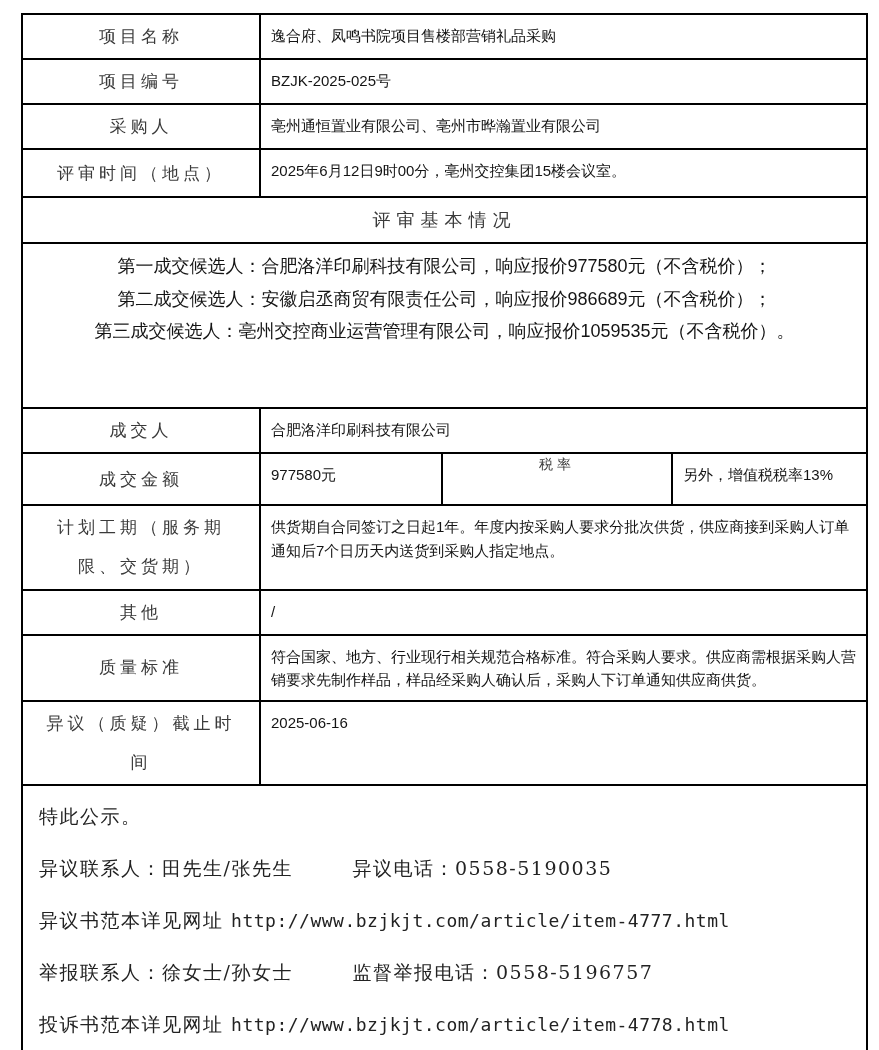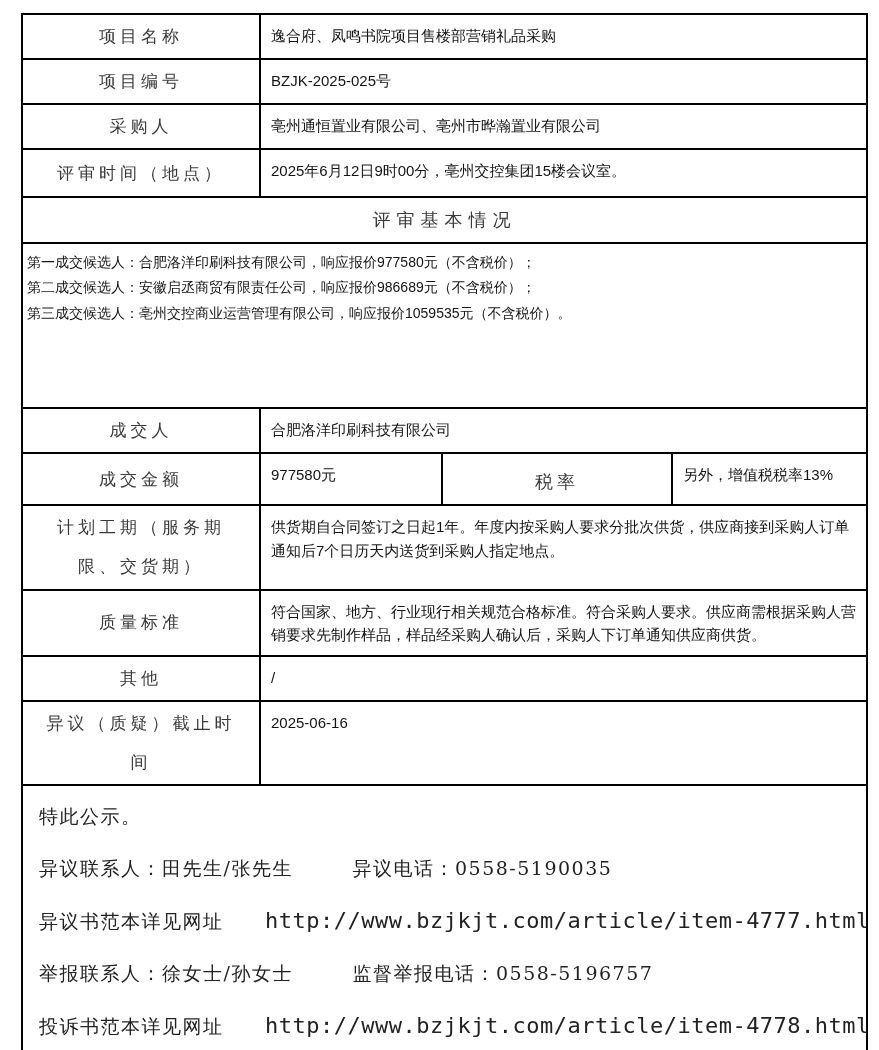--- a/index.html
+++ b/index.html
@@ -43,47 +43,47 @@
   td.section-header-cell {
     font-family: "DejaVu Serif", "Liberation Serif", serif;
     font-size: 18px;
     color: #3a3a3a;
     letter-spacing: 6px;
     text-align: center;
     vertical-align: middle;
     padding: 0;
   }
   td.candidates-cell {
-    font-size: 14px;
+    font-size: 18px;
     color: #141414;
     line-height: 1.8;
     padding: 6px 4px;
+    text-align: center;
   }
   td.tax-label-cell {
     font-family: Liberation Sans, sans-serif;
-    font-size: 18px;
+    font-size: 14px;
     color: #3a3a3a;
     letter-spacing: 4px;
     text-align: center;
-    padding-top: 16px;
+    padding-top: 2px;
   }
   td.footer-cell {
     font-family: "DejaVu Serif", "Liberation Serif", serif;
     font-size: 19px;
     color: #222222;
     letter-spacing: 1.5px;
     padding: 18px 16px 0 16px;
   }
   .footer-line { margin-bottom: 26px; white-space: nowrap; }
   .footer-right { margin-left: 52px; margin-top: 32px; }
   .footer-url {
     font-family: "DejaVu Sans Mono", "Liberation Mono", monospace;
-    font-size: 22px;
+    font-size: 18px;
     letter-spacing: 0.5px;
-    margin-left: 34px;
   }
   .cand-line { display: block; }
 </style>
 </head>
 <body>
 
 <table class="doc-table">
   <colgroup>
     <col style="width:238px">
     <col style="width:182px">
@@ -135,28 +135,28 @@
     <td class="tax-label-cell">税率</td>
     <td class="value-cell">另外，增值税税率13%</td>
   </tr>
 
   <tr style="height:80px">
     <td class="label-cell">计划工期（服务期
 限、交货期）</td>
     <td class="value-cell" colspan="3">供货期自合同签订之日起1年。年度内按采购人要求分批次供货，供应商接到采购人订单通知后7个日历天内送货到采购人指定地点。</td>
   </tr>
 
+  <tr style="height:45px">
+    <td class="label-cell">其他</td>
+    <td class="value-cell" colspan="3">/</td>
+  </tr>
+
   <tr style="height:50px">
     <td class="label-cell">质量标准</td>
     <td class="value-cell" colspan="3">符合国家、地方、行业现行相关规范合格标准。符合采购人要求。供应商需根据采购人营销要求先制作样品，样品经采购人确认后，采购人下订单通知供应商供货。</td>
-  </tr>
-
-  <tr style="height:45px">
-    <td class="label-cell">其他</td>
-    <td class="value-cell" colspan="3">/</td>
   </tr>
 
   <tr style="height:80px">
     <td class="label-cell">异议（质疑）截止时
 间</td>
     <td class="value-cell" colspan="3">2025-06-16</td>
   </tr>
 
   <tr>
     <td class="footer-cell" colspan="4">

